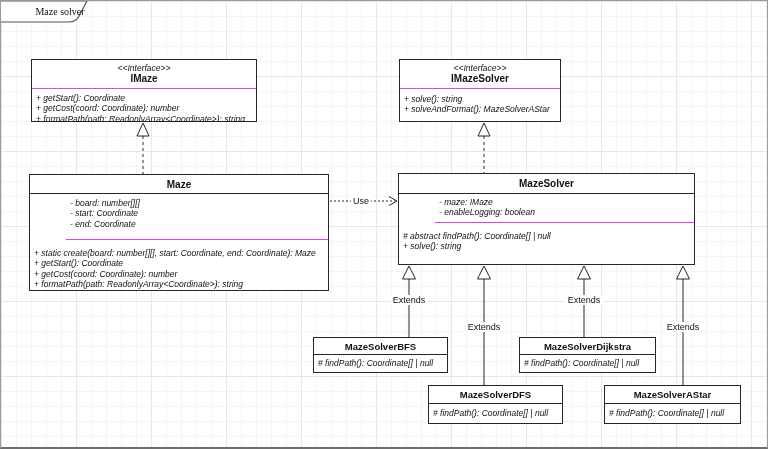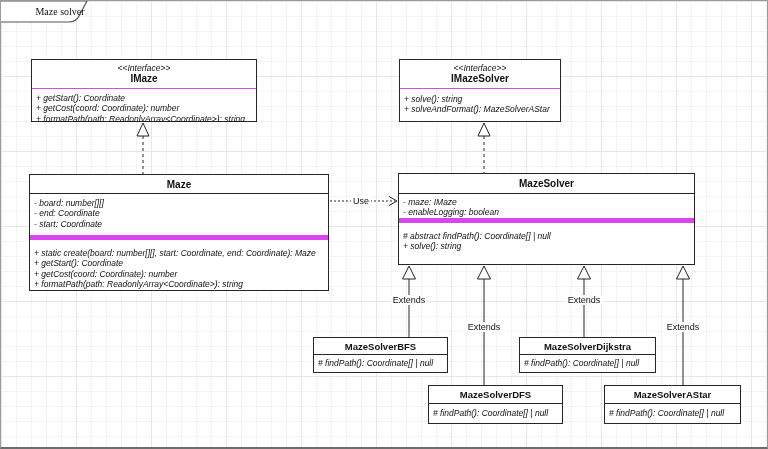--- a/index.html
+++ b/index.html
@@ -41,21 +41,21 @@
     box-sizing:border-box;
     padding-top:3px;
     line-height:10.5px;
   }
   .stereotype{font-style:italic;font-size:8.5px;color:#111;}
   .iface-name{font-weight:bold;font-size:10px;color:#111;}
   .compartment{
     box-sizing:border-box;
     overflow:hidden;
   }
-  .compartment.divided{border-bottom:5px solid #d946ef;}
+  .compartment.divided{border-bottom:1px solid #d946ef;margin-left:36px;}
   .member{
     font-size:8.5px;
     color:#111;
     line-height:10.4px;
     padding-left:4px;
     white-space:nowrap;
     overflow:hidden;
     font-style:italic;
   }
   #edge-layer{position:absolute;left:0;top:0;z-index:1;}
@@ -151,22 +151,22 @@
     <div class="compartment" style="height:33px;padding-top:5px;">
       <div class="member">+ solve(): string</div>
       <div class="member">+ solveAndFormat(): MazeSolverAStar</div>
     </div>
   </div>
 
   <div class="uml-box" style="left:28px;top:173px;width:300px;height:117px;">
     <div class="uml-title" style="height:19px;">Maze</div>
     <div class="compartment divided" style="height:46px;padding-top:4px;">
       <div class="member">- board: number[][]</div>
+      <div class="member">- start: Coordinate</div>
       <div class="member">- end: Coordinate</div>
-      <div class="member">- start: Coordinate</div>
     </div>
     <div class="compartment" style="height:51px;padding-top:8px;">
       <div class="member">+ static create(board: number[][], start: Coordinate, end: Coordinate): Maze</div>
       <div class="member">+ getStart(): Coordinate</div>
       <div class="member">+ getCost(coord: Coordinate): number</div>
       <div class="member">+ formatPath(path: ReadonlyArray&lt;Coordinate&gt;): string</div>
     </div>
   </div>
 
   <div class="uml-box" style="left:397px;top:172px;width:297px;height:92px;">

